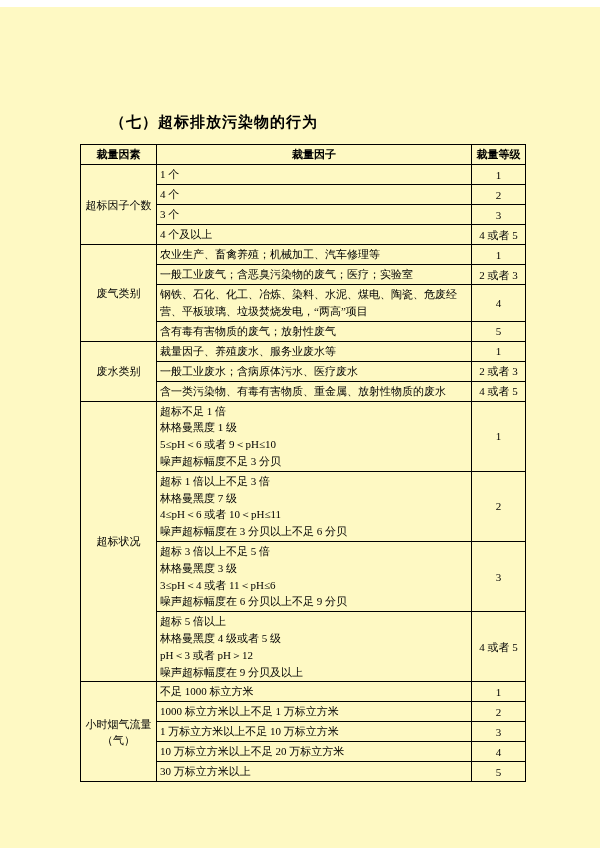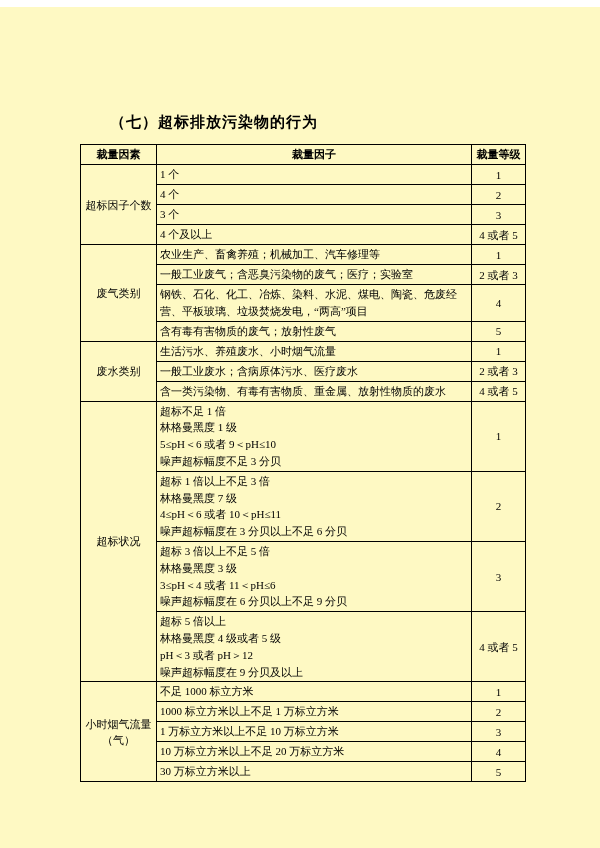--- a/index.html
+++ b/index.html
@@ -132,21 +132,21 @@
         </tr>
         <tr>
           <td class="criteria-cell">
             <div class="criteria-line">含有毒有害物质的废气；放射性废气</div>
           </td>
           <td class="grade-cell">5</td>
         </tr>
         <tr>
           <td class="factor-cell" rowspan="3">废水类别</td>
           <td class="criteria-cell">
-            <div class="criteria-line">生活污水、养殖废水、小时烟气流量</div>
+            <div class="criteria-line">裁量因子、养殖废水、服务业废水等</div>
           </td>
           <td class="grade-cell">1</td>
         </tr>
         <tr>
           <td class="criteria-cell">
             <div class="criteria-line">一般工业废水；含病原体污水、医疗废水</div>
           </td>
           <td class="grade-cell">2 或者 3</td>
         </tr>
         <tr>

